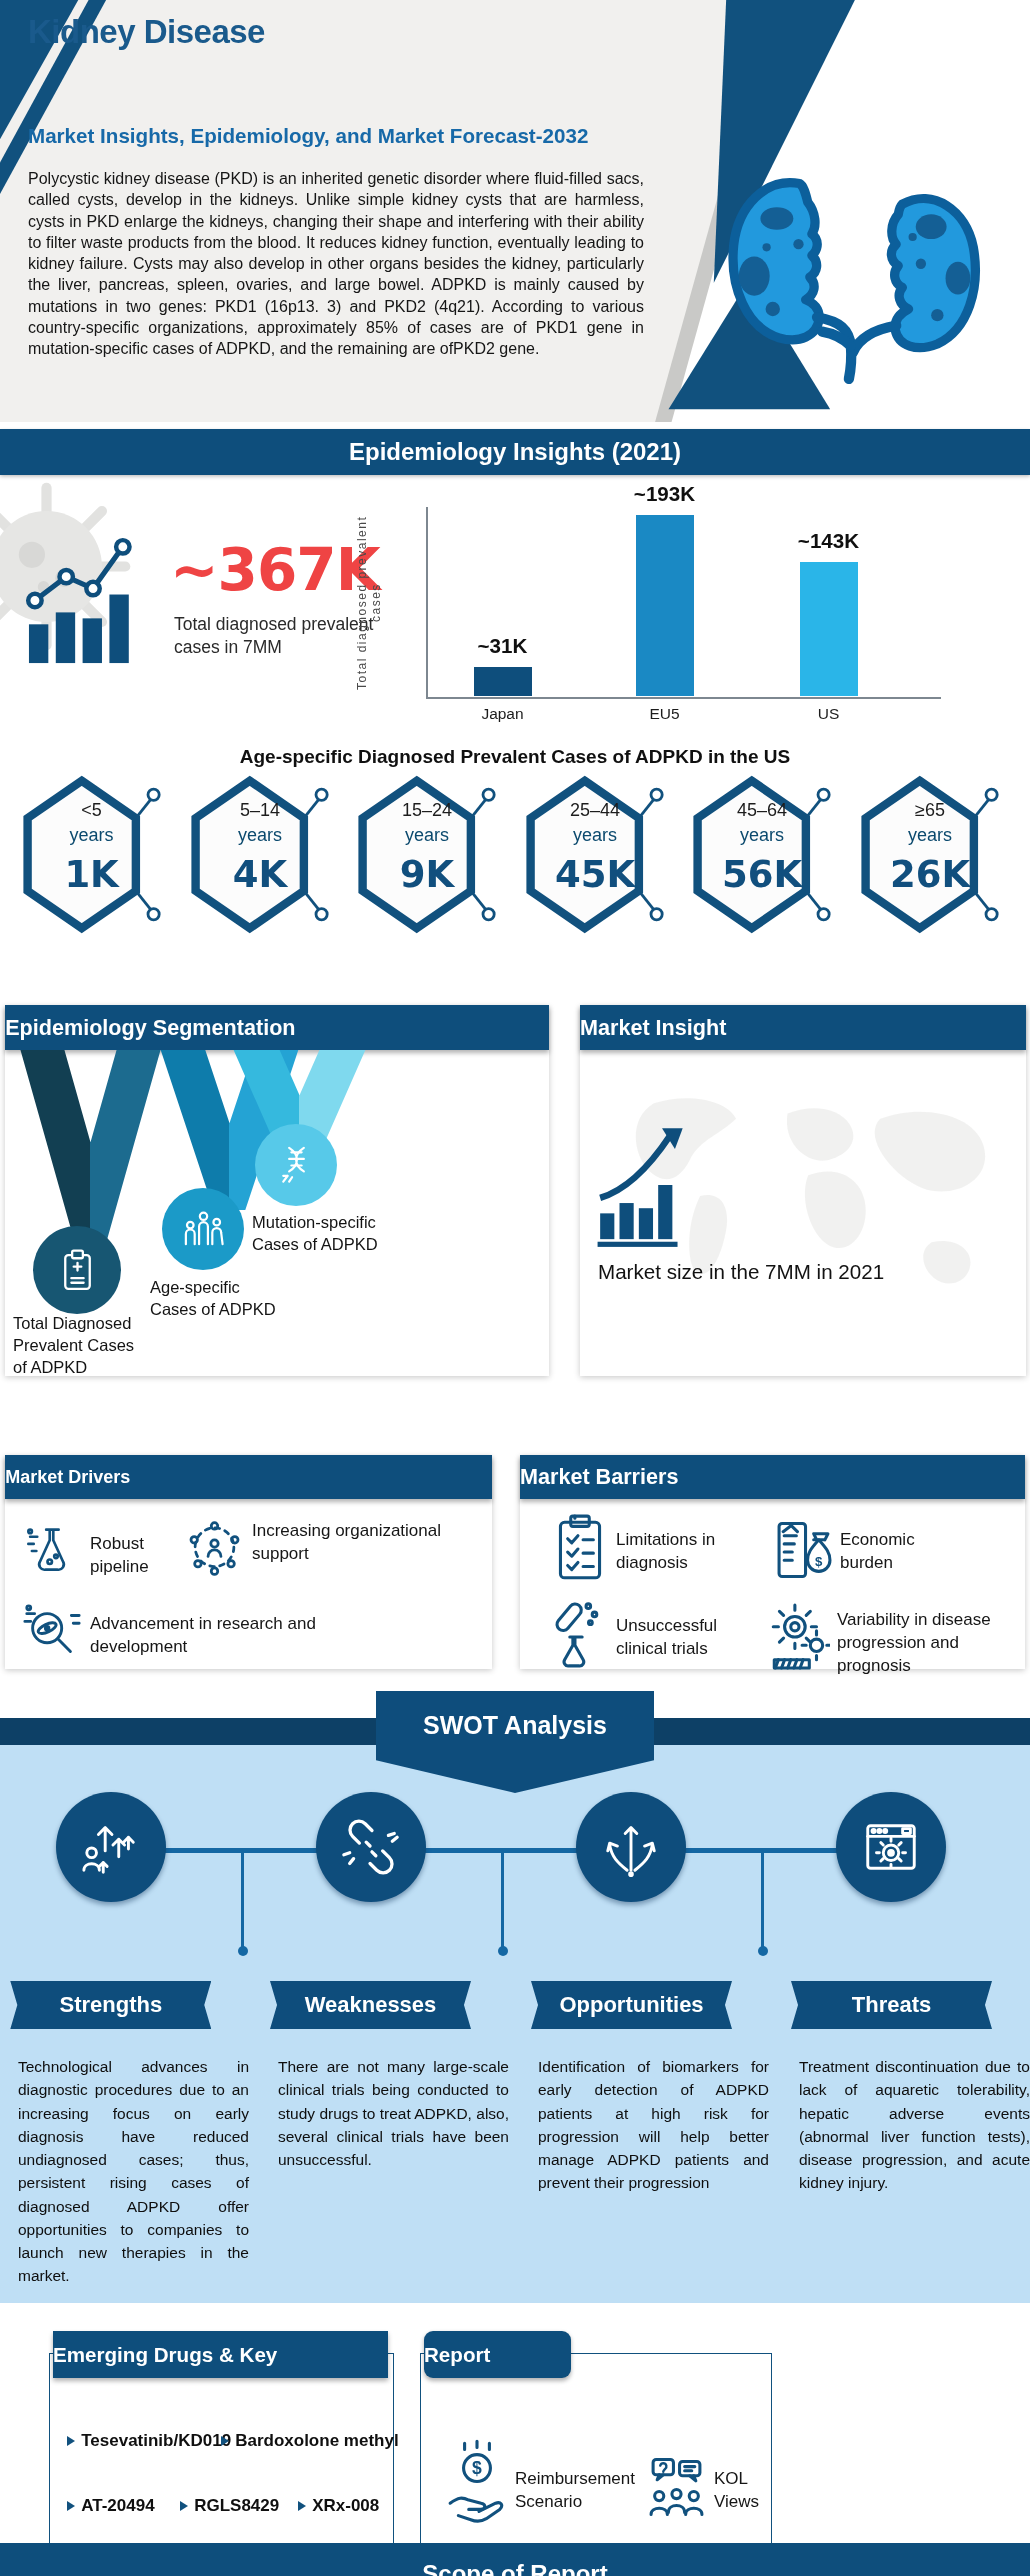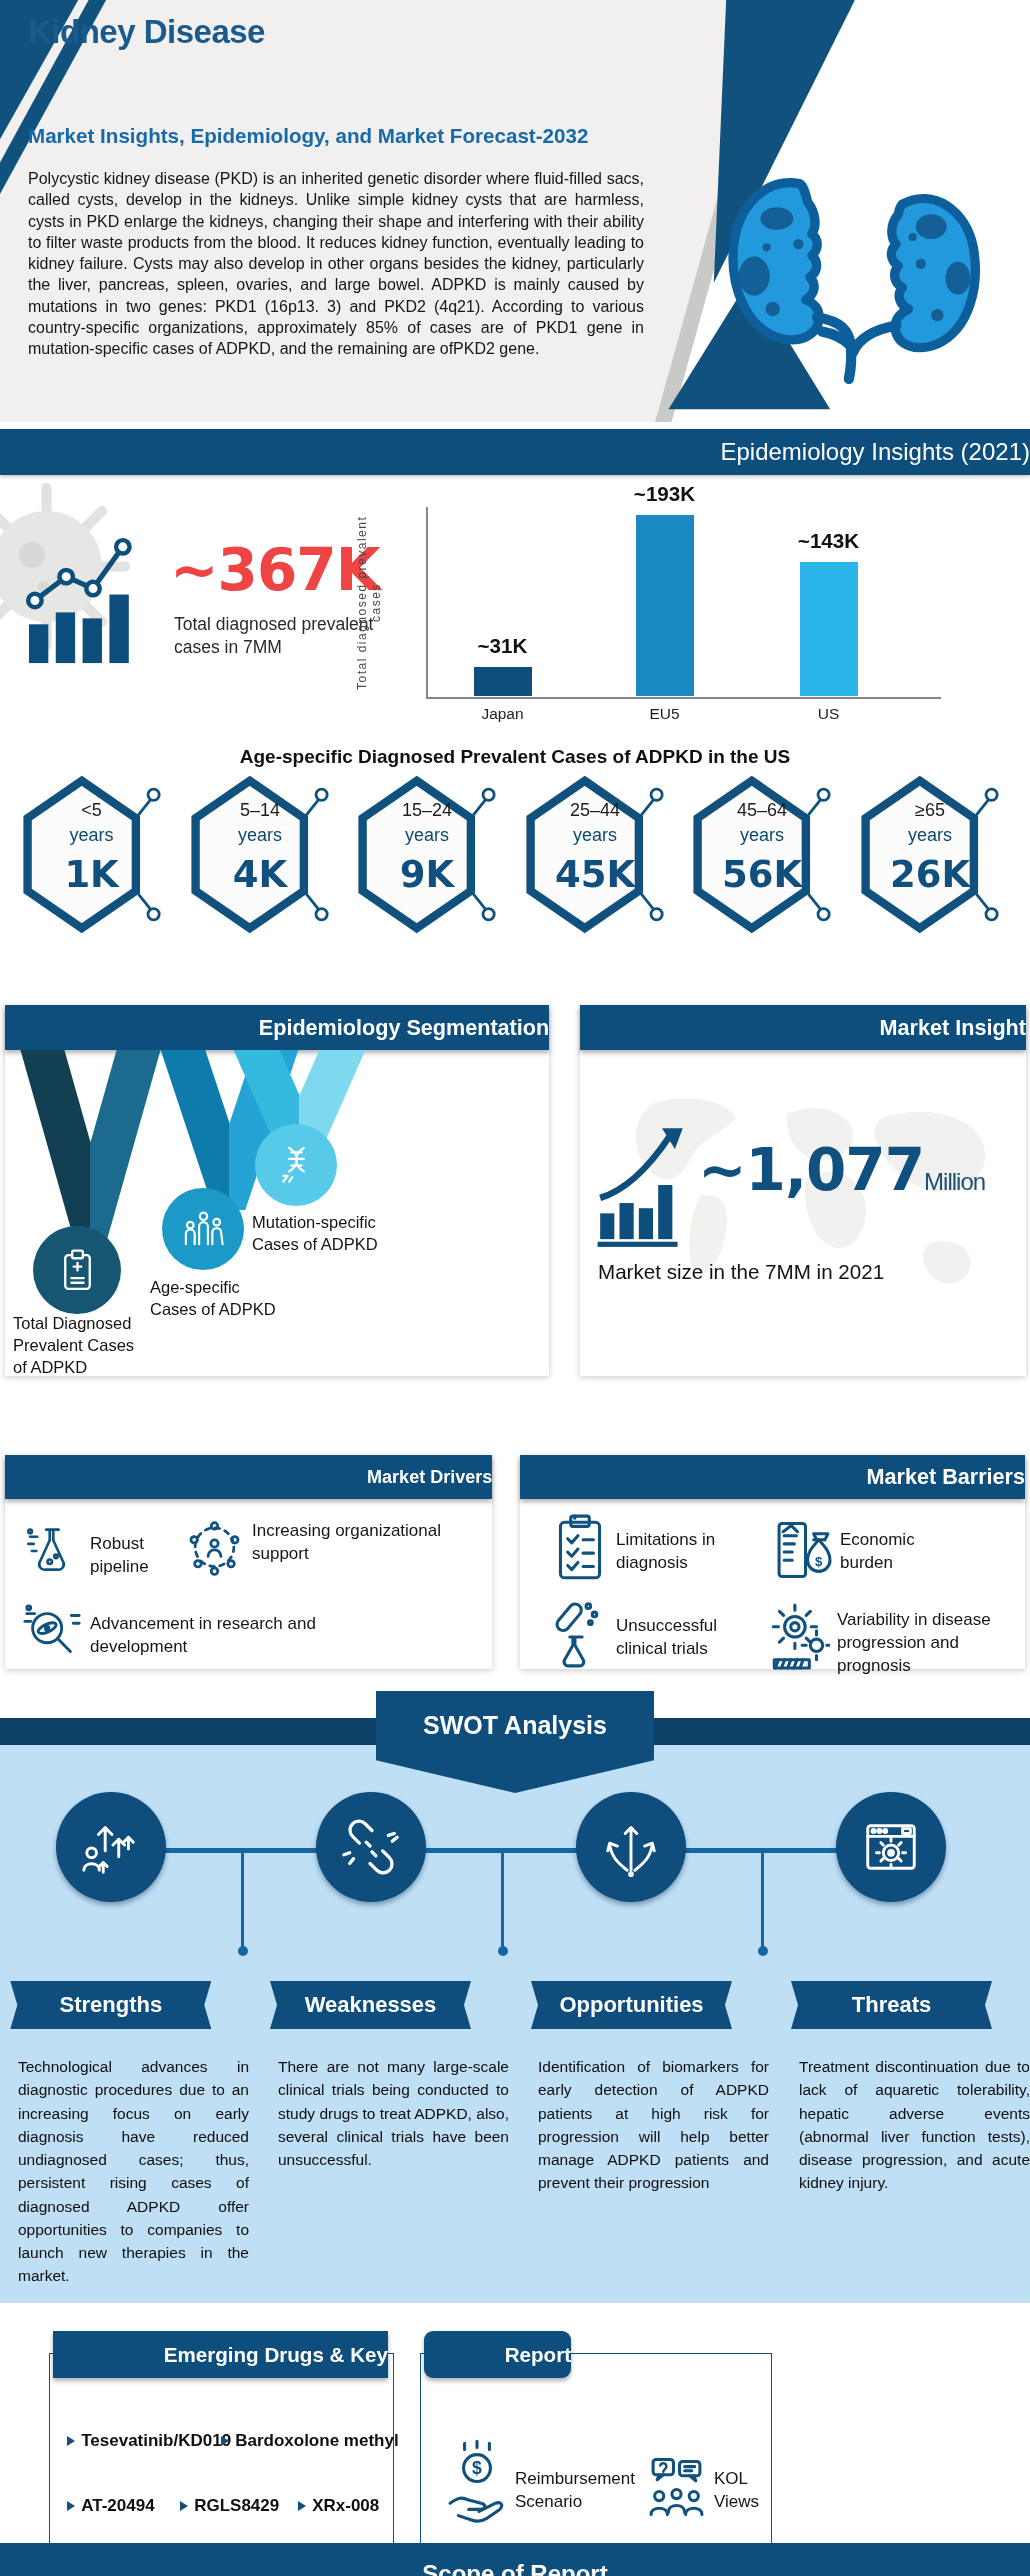--- a/index.html
+++ b/index.html
@@ -20,42 +20,42 @@
     clip-path:polygon(8.6% 0,10.3% 0,0 46%,0 38.5%);}
   .tri-band-top{left:0;top:0;width:1030px;height:422px;background:#11517e;
     clip-path:polygon(70.5% 0,83% 0,69.3% 67%);}
   .tri-up{left:0;top:0;width:1030px;height:422px;background:#11517e;
     clip-path:polygon(72.8% 66%,80.6% 97%,64.9% 97%);}
   .h1{left:28px;top:13.4px;width:608px;font-size:33px;line-height:1.18;font-weight:bold;color:#1a5a8c;letter-spacing:-0.5px;}
   .h2{left:28px;top:124px;width:644px;font-size:20.6px;font-weight:bold;color:#1769a8;}
   .lead{left:28px;top:168px;width:616px;font-size:16px;line-height:1.33;text-align:justify;color:#161616;}
   
   .bar-full{left:0;top:429px;width:1030px;height:46px;background:#0e4e7c;box-shadow:0 2.1px 4.1px rgba(0,0,0,.3);}
-  .bar-full .t{width:100%;text-align:right;line-height:46px;font-size:24px;font-weight:normal;color:#ffffff;}
+  .bar-full .t{width:100%;text-align:center;line-height:46px;font-size:24px;font-weight:bold;color:#ffffff;}
   
   .stat-big{left:170px;top:536px;font-family:"DejaVu Sans",sans-serif;font-size:58px;font-weight:800;color:#ef4444;letter-spacing:-1px;}
   .stat-label{left:174px;top:613px;width:216px;font-size:17.5px;line-height:1.3;color:#2a2a2a;}
   .ylab{left:355px;top:510px;height:185px;width:20.6px;writing-mode:vertical-rl;transform:rotate(180deg);
     font-size:12px;letter-spacing:1.5px;color:#4a4a4a;text-align:center;}
   .axis-v{left:426px;top:507px;width:1.5px;height:191px;background:#7d8790;}
   .axis-h{left:426px;top:697px;width:515px;height:1.5px;background:#7d8790;}
   #plot{left:426px;top:515px;width:515px;height:181px;}
   .bar{position:absolute;bottom:0;width:58px;}
   .bar-label{position:absolute;width:113px;text-align:center;font-size:20.6px;font-weight:600;color:#101010;}
   .cat{position:absolute;top:705px;width:113px;text-align:center;font-size:15.5px;color:#1c1c1c;}
   .age-title{left:0;top:746px;width:1030px;text-align:center;font-size:19px;font-weight:600;color:#101010;}
   
   .hex{position:absolute;top:775px;width:140px;height:159px;}
   .hex .range{position:absolute;left:0;top:25px;width:100%;text-align:center;font-size:18px;color:#1d1d1d;}
   .hex .yrs{position:absolute;left:0;top:50px;width:100%;text-align:center;font-size:18px;color:#0c4a6e;}
   .hex .val{position:absolute;left:0;top:78px;width:100%;text-align:center;font-size:37px;font-weight:800;color:#114f7e;font-family:"DejaVu Sans",sans-serif;}
   
   .panel{position:absolute;background:#ffffff;box-shadow:0 2.1px 6.2px rgba(0,0,0,.22);}
   .panel-hdr{position:absolute;background:#0e4e7c;box-shadow:0 2.6px 4.6px rgba(0,0,0,.3);}
-  .panel-hdr .t{width:100%;text-align:right;color:#fff;font-weight:bold;}
+  .panel-hdr .t{width:100%;text-align:left;color:#fff;font-weight:bold;}
   .seg-label{position:absolute;font-size:16.5px;line-height:1.32;color:#141414;}
   .circ{position:absolute;border-radius:50%;display:flex;align-items:center;justify-content:center;}
   .mi-stat{position:absolute;font-family:"DejaVu Sans",sans-serif;font-weight:800;color:#10507f;}
   .item{position:absolute;font-size:17px;line-height:1.35;color:#161616;}
   
   .swot-bg{left:0;top:1745px;width:1030px;height:558px;background:#bfdff5;}
   .swot-navbar{left:0;top:1718px;width:1030px;height:28px;background:#0d4066;}
   .pennant{left:376px;top:1691px;width:278px;height:102px;background:#0e4d7c;
     clip-path:polygon(0 0,100% 0,100% 68%,50% 100%,0 68%);filter:drop-shadow(0 2.1px 2.1px rgba(0,0,0,.35));}
   .pennant .t{width:100%;text-align:center;margin-top:19.6px;font-size:25px;font-weight:bold;color:#fff;}
@@ -334,23 +334,20 @@
     <g fill="#0e4e7c">
       <rect x="4" y="70" width="11" height="20"></rect>
       <rect x="19" y="62" width="11" height="28"></rect>
       <rect x="34" y="66" width="11" height="24"></rect>
       <rect x="49" y="48" width="11" height="42"></rect>
     </g>
     <path d="M4 58 C24 52 42 34 58 10" fill="none" stroke="#0e4e7c" stroke-width="5"></path>
     <polygon points="52,4 68,4 62,20" fill="#0e4e7c"></polygon>
     <rect x="2" y="92" width="62" height="4" fill="#0e4e7c"></rect>
   </svg>
-  <div class="mi-stat" style="left:698px;top:1136px;font-size:58px;letter-spacing:-1px;">
-    <span>~1,077</span><span style="font-size:24px;font-weight:400;color:#1c4f74;font-family:'Liberation Sans',sans-serif;">Million</span>
-  </div>
   <div class="abs" style="left:598px;top:1260px;font-size:20.6px;color:#121212;">Market size in the 7MM in 2021</div>
 
   <div class="panel" style="left:5.2px;top:1455px;width:487px;height:214px;"></div>
   <div class="panel-hdr" style="left:5.2px;top:1455px;width:487px;height:44px;">
     <div class="t" style="line-height:44px;font-size:18px;">Market Drivers</div>
   </div>
   <svg class="abs" style="left:23px;top:1520px;" width="57" height="62" viewBox="0 0 64 64" fill="none" stroke="#11517e" stroke-width="3" stroke-linecap="round" stroke-linejoin="round">
     <path d="M26 8h14 M30 8v12L19 44a6 6 0 0 0 6 9h14a6 6 0 0 0 6-9L34 20V8"></path>
     <circle cx="30" cy="44" r="2.5"></circle>
       <circle cx="37" cy="38" r="2"></circle>

